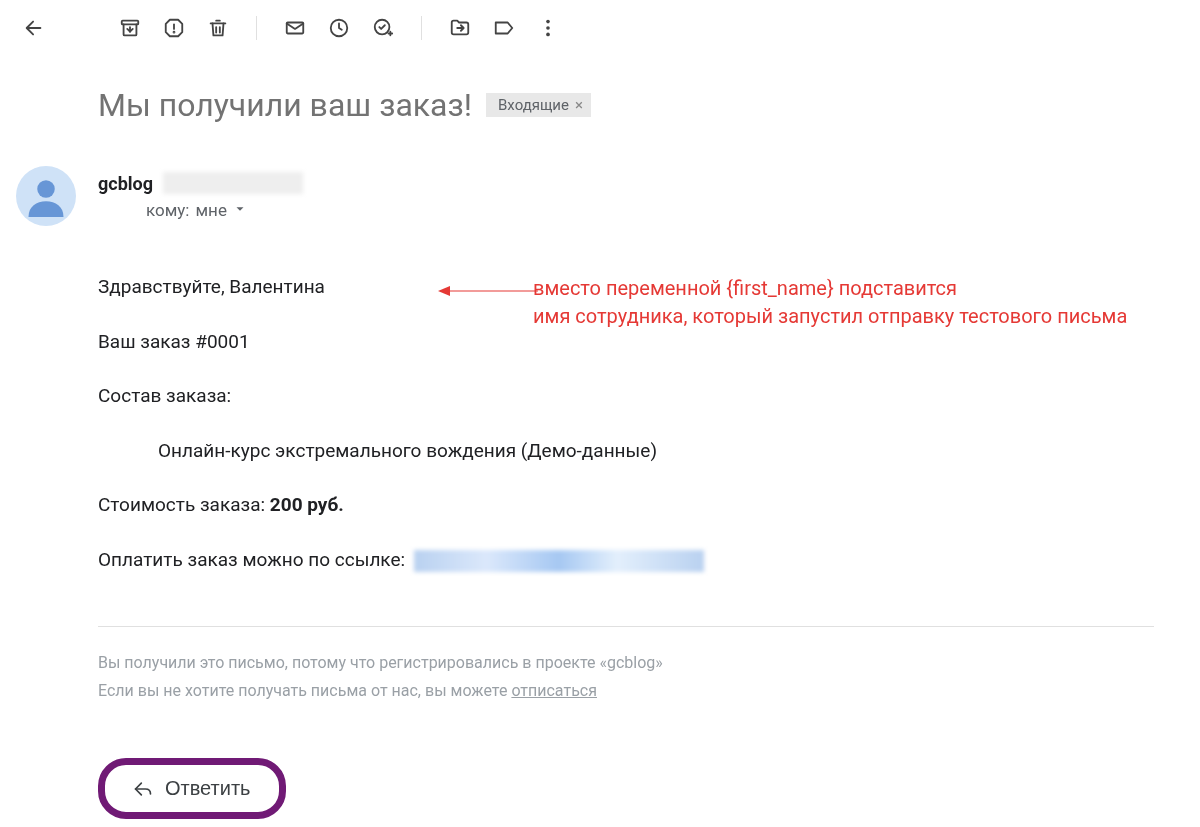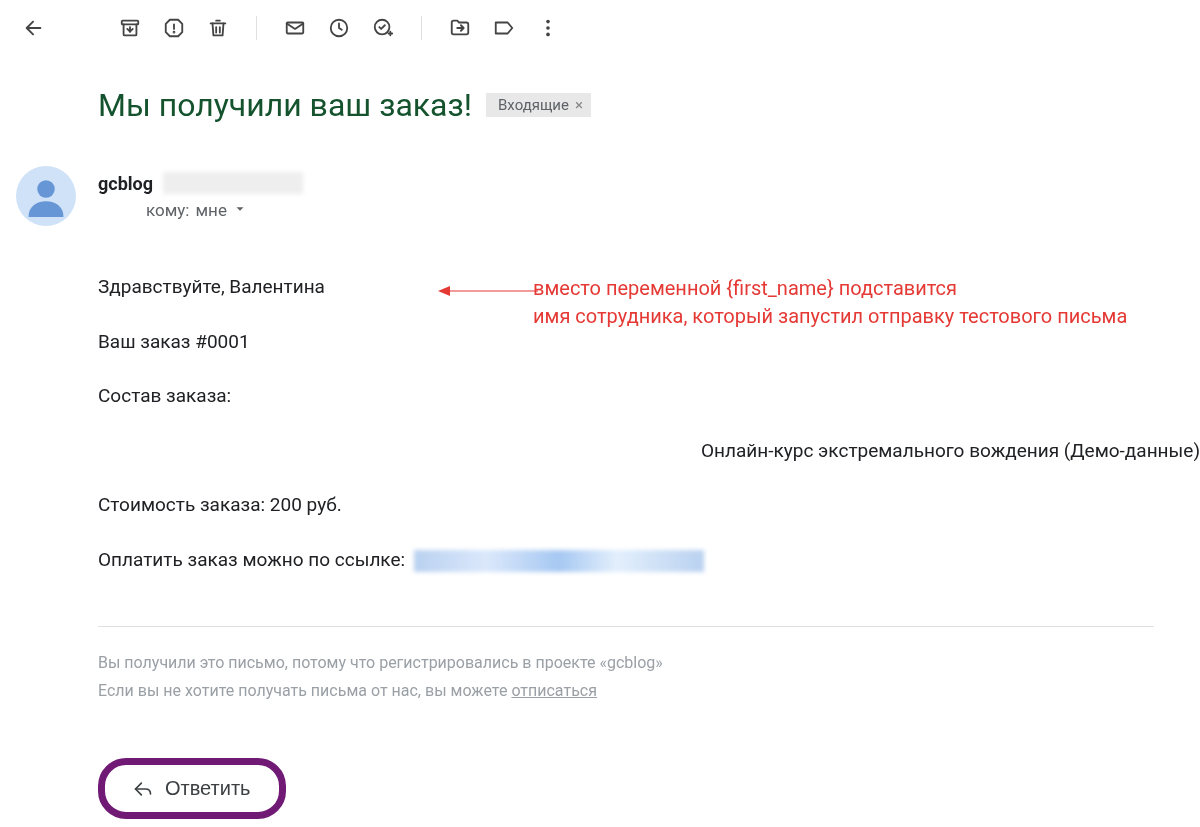--- a/index.html
+++ b/index.html
@@ -41,21 +41,21 @@
   }
   .subject-row {
     display: flex;
     align-items: center;
     gap: 14px;
     margin-bottom: 48px;
   }
   .subject {
     font-size: 32px;
     font-weight: 400;
-    color: #14532d;
+    color: #737373;
   }
   .chip {
     display: inline-flex;
     align-items: center;
     gap: 6px;
     background: #e8e8e8;
     color: #5f6368;
     font-size: 15px;
     padding: 3px 8px 3px 12px;
     border-radius: 0;
@@ -104,22 +104,22 @@
   }
   .chev-down svg { width: 14px; height: 14px; fill: #5f6368; }
   .email-body {
     margin-top: 54px;
     font-size: 19px;
     color: #202124;
     line-height: 1.4;
     position: relative;
   }
   .email-body p { margin: 0 0 28px 0; }
-  .email-body .indent { padding-left: 60px; text-align: right; }
-  .bold { font-weight: 400; }
+  .email-body .indent { padding-left: 60px; }
+  .bold { font-weight: 700; }
   .blur-link {
     display: inline-block;
     width: 290px;
     height: 22px;
     vertical-align: middle;
     background: linear-gradient(90deg, #b9d1f0 0%, #dbe8fb 25%, #a6c8f2 50%, #e3effc 70%, #b9d1f0 100%);
     filter: blur(2px);
     margin-left: 4px;
   }
   .annotation {

